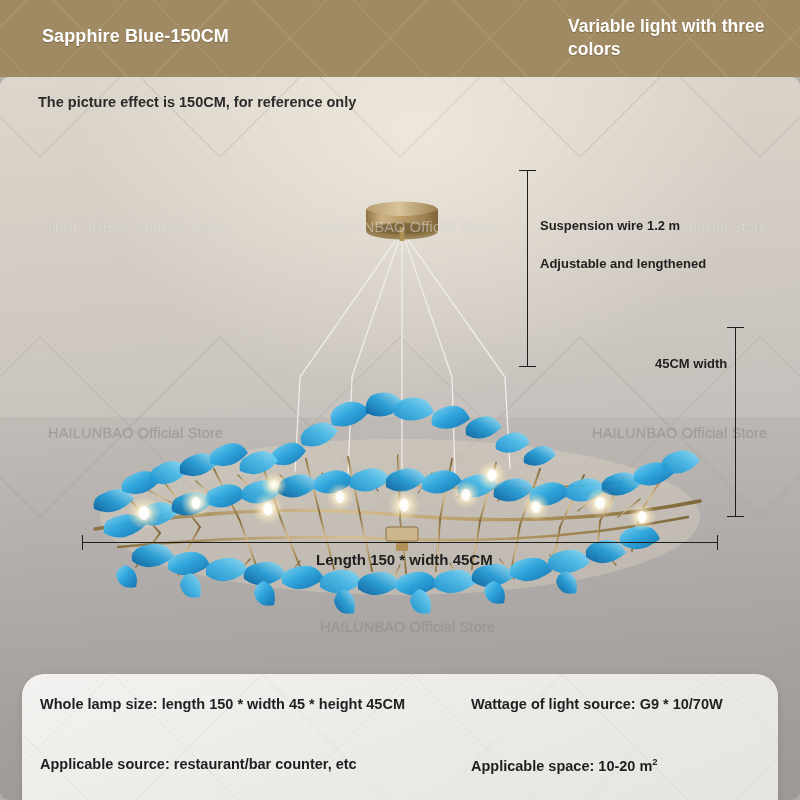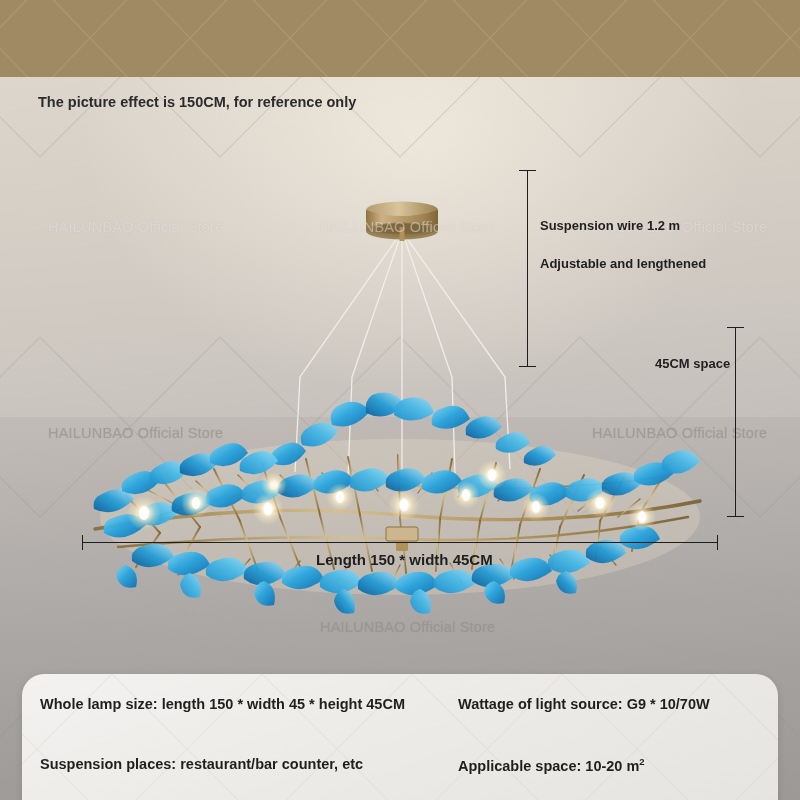--- a/index.html
+++ b/index.html
@@ -41,20 +41,21 @@
   }
 
   
   .scene {
     position: absolute; left: 0; top: 77px;
     width: 800px; height: 723px;
     background:
       radial-gradient(ellipse 540px 420px at 52% 8%, rgba(255,248,235,.55) 0%, rgba(255,248,235,0) 62%),
       linear-gradient(175deg, #ddd6cc 0%, #d6cfc6 18%, #cdc7c1 38%, #bdb9b6 62%, #b0adab 82%, #a9a6a4 100%);
     overflow: hidden;
+    border-radius: 9px;
   }
   .scene-lattice {
     position: absolute; inset: -40px;
     opacity: .30;
     pointer-events: none;
   }
   .wall-shadow {
     position: absolute; left: 0; top: 340px;
     width: 800px; height: 383px;
     background: linear-gradient(180deg, rgba(120,115,112,.10) 0%, rgba(120,115,112,.26) 100%);
@@ -120,35 +121,37 @@
     opacity: .22;
     pointer-events: none;
   }
   .spec-row { position: absolute; width: 100%; }
   .spec-cell {
     position: absolute;
     font-size: 14.5px; font-weight: bold; color: #1f1f1f;
     white-space: nowrap;
   }
   .spec-cell.left  { left: 18px; }
-  .spec-cell.right { left: 436px; }
+  .spec-cell.right { left: 449px; }
   .sup { font-size: 9.5px; vertical-align: super; }
 </style>
 </head>
 <body>
 
 <div id="stage">
 
   <div class="banner">
     <svg class="banner-pattern" viewBox="0 0 800 77" preserveAspectRatio="none">
       <g fill="none" stroke="#e8d9bd" stroke-width="1.2">
         <path d="M-60 90 L40 -14 L140 90 L240 -14 L340 90 L440 -14 L540 90 L640 -14 L740 90 L840 -14"></path>
         <path d="M-60 -14 L40 90 L140 -14 L240 90 L340 -14 L440 90 L540 -14 L640 90 L740 -14 L840 90"></path>
       </g>
     </svg>
+    <div class="banner-title">Sapphire Blue-150CM</div>
+    <div class="banner-sub">Variable light with three colors</div>
   </div>
 
   <div class="scene">
 
     <svg class="scene-lattice" viewBox="0 0 880 803" preserveAspectRatio="none">
       <g fill="none" stroke="#9d9891" stroke-width="1.1">
         <path d="M-100 120 L80 -60 L260 120 L440 -60 L620 120 L800 -60 L980 120"></path>
         <path d="M-100 -60 L80 120 L260 -60 L440 120 L620 -60 L800 120 L980 -60"></path>
         <path d="M-100 480 L80 300 L260 480 L440 300 L620 480 L800 300 L980 480"></path>
         <path d="M-100 300 L80 480 L260 300 L440 480 L620 300 L800 480 L980 300"></path>
@@ -389,21 +392,21 @@
       <div class="dim-cap-h" style="left:519px; top:93px;  width:17px;"></div>
       <div class="dim-cap-h" style="left:519px; top:289px; width:17px;"></div>
       <div class="anno" style="left:540px; top:141px;">Suspension wire 1.2 m</div>
       <div class="anno" style="left:540px; top:169px;margin-top:10px;">Adjustable and lengthened</div>
     </div>
 
     <div>
       <div class="dim-line-v" style="left:735px; top:250px; height:189px;"></div>
       <div class="dim-cap-h" style="left:727px; top:250px; width:17px;"></div>
       <div class="dim-cap-h" style="left:727px; top:439px; width:17px;"></div>
-      <div class="anno" style="left:655px; top:279px;">45CM space</div>
+      <div class="anno" style="left:655px; top:279px;">45CM width</div>
     </div>
 
     <div>
       <div class="dim-line-h" style="left:82px;  top:465px; width:636px;"></div>
       <div class="dim-cap-v" style="left:82px;  top:458px; height:15px;"></div>
       <div class="dim-cap-v" style="left:717px; top:458px; height:15px;"></div>
       <div class="anno big" style="left:316px; top:474px;text-align:center;">Length 150 * width 45CM</div>
     </div>
 
     <div class="spec-panel">
@@ -414,21 +417,21 @@
           <path d="M-60 300 L90 150 L240 300 L390 150 L540 300 L690 150 L840 300"></path>
         </g>
       </svg>
 
       <div class="spec-row" style="top:22px;">
         <div class="spec-cell left">Whole lamp size: length 150 * width 45 * height 45CM</div>
         <div class="spec-cell right">Wattage of light source: G9 * 10/70W</div>
       </div>
 
       <div class="spec-row" style="top:82px;">
-        <div class="spec-cell left">Suspension places: restaurant/bar counter, etc</div>
+        <div class="spec-cell left">Applicable source: restaurant/bar counter, etc</div>
         <div class="spec-cell right"><span>Applicable space: 10-20 m</span><span class="sup">2</span></div>
       </div>
 
       <div class="spec-row" style="top:142px;">
         
         
       </div>
     </div>
 
   </div>

